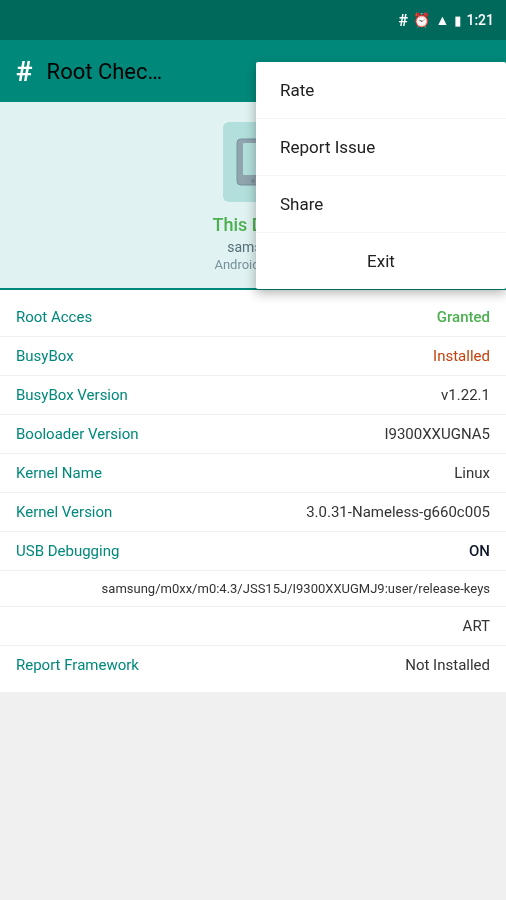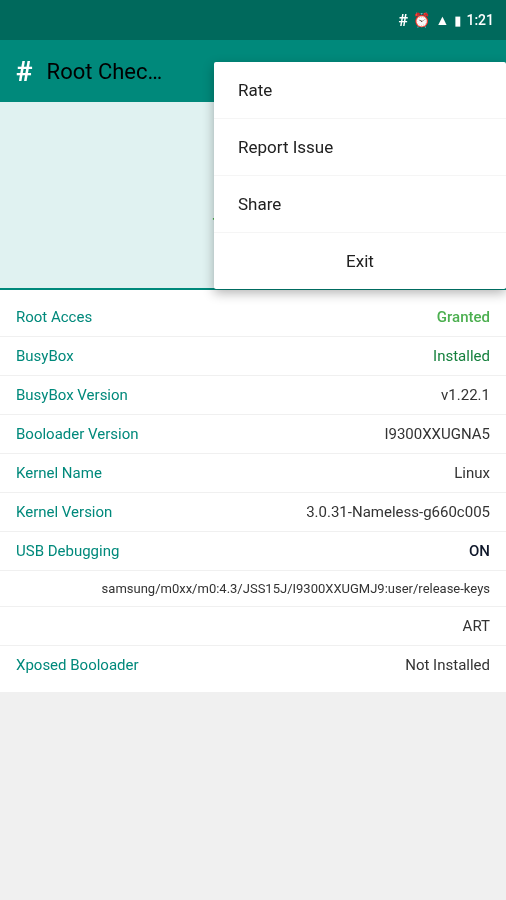--- a/index.html
+++ b/index.html
@@ -131,33 +131,33 @@
       color: #333;
       font-size: 15px;
       text-align: right;
       flex: 1;
     }
     .info-value.granted {
       color: #4caf50;
       font-weight: 500;
     }
     .info-value.installed {
-      color: #15803d;
+      color: #c2410c;
     }
     .info-value.on {
       color: #0f172a;
       font-weight: 500;
     }
 
     
     .dropdown-overlay {
       position: absolute;
       top: 62px;
       right: 0;
-      width: 292px;
+      width: 250px;
       background: white;
       box-shadow: 0 4px 12px rgba(0,0,0,0.3);
       z-index: 100;
       border-radius: 2px;
     }
     .dropdown-item {
       padding: 18px 24px;
       font-size: 17px;
       color: #212121;
       cursor: pointer;
@@ -249,18 +249,18 @@
 
     <div class="info-row">
       <span class="info-value" style="font-size:13px;">samsung/m0xx/m0:4.3/JSS15J/I9300XXUGMJ9:user/release-keys</span>
     </div>
 
     <div class="info-row">
       <span class="info-value">ART</span>
     </div>
 
     <div class="info-row">
-      <span class="info-label">Xposed Booloader</span>
+      <span class="info-label">Report Framework</span>
       <span class="info-value">Not Installed</span>
     </div>
 
   </div>
 </div>
 
 </body></html>

